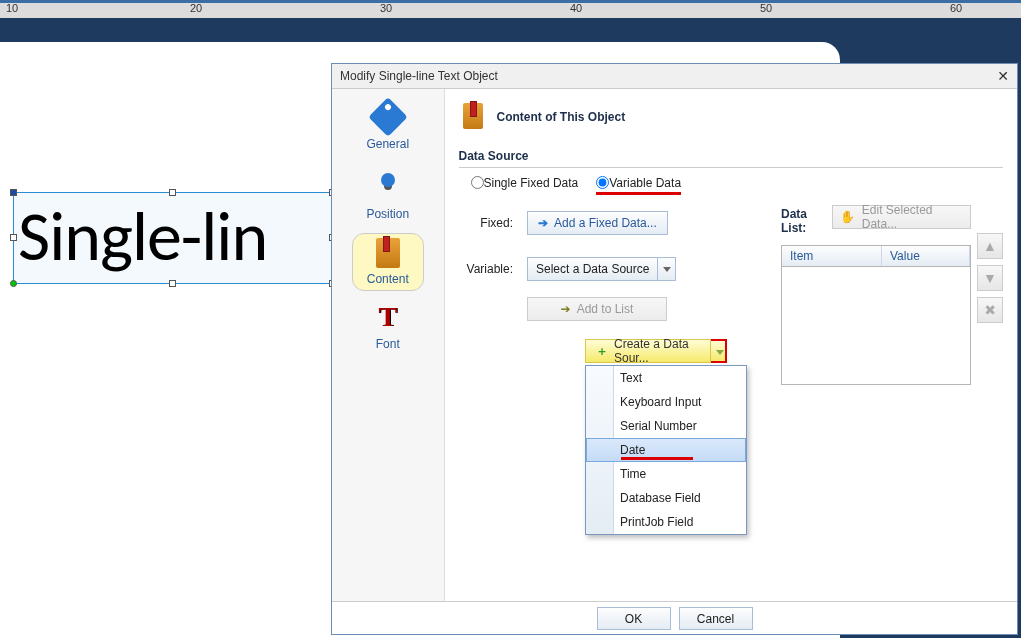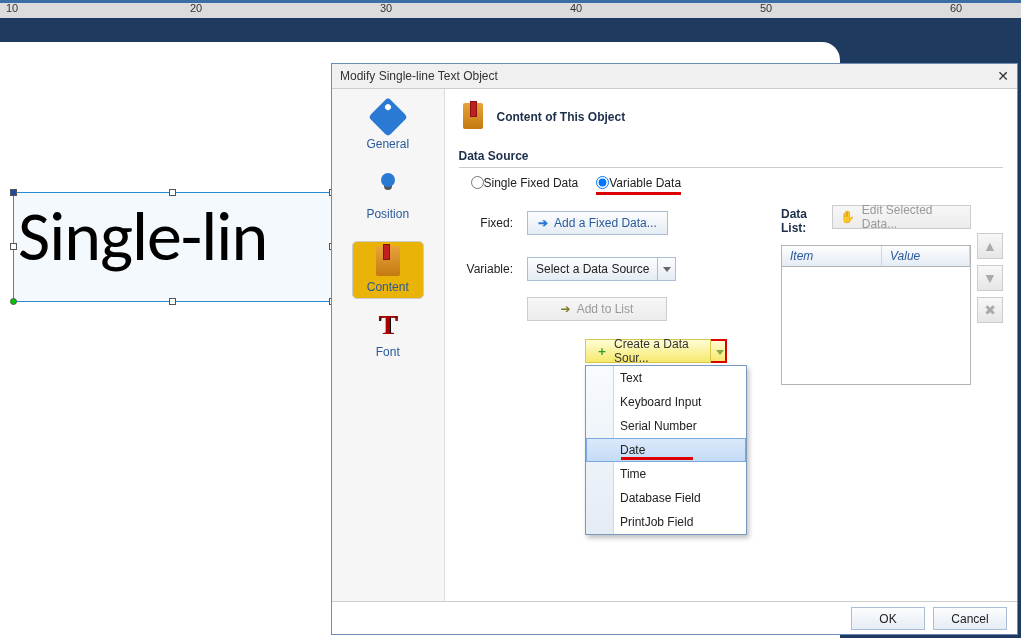--- a/index.html
+++ b/index.html
@@ -7,21 +7,21 @@
 
   
   .ruler-area { position: absolute; top: 0; left: 0; right: 0; height: 18px; background: #dcdcdc; border-top: 3px solid #3a6ea5; }
   .ruler { position: relative; height: 100%; }
   .ruler .label { position: absolute; top: -1px; color: #333; font-size: 11px; }
 
   
   .canvas-area { position: absolute; top: 22px; left: 0; bottom: 0; right: 0; background: #1e3a5f; }
   .page-shadow { position: absolute; left: 0; top: 20px; width: 840px; height: 600px; background: #fff; border-top-right-radius: 18px; }
   .text-object {
-    position: absolute; left: 13px; top: 170px; width: 320px; height: 110px;
+    position: absolute; left: 13px; top: 170px; width: 320px; height: 92px;
     border: 1px solid #2a8dd4;
   }
   .sel-box { background: rgba(112,180,230,0.08); }
   .handle { position: absolute; width: 7px; height: 7px; border: 1px solid #555; background: #fff; }
   .handle.tl { left:-4px; top:-4px; background:#1e4aa0; }
   .handle.tm { left:50%; top:-4px; margin-left:-4px; }
   .handle.tr { right:-4px; top:-4px; }
   .handle.ml { left:-4px; top:50%; margin-top:-4px; }
   .handle.mr { right:-4px; top:50%; margin-top:-4px; }
   .handle.bl { left:-4px; bottom:-4px; background:#00c800; border-radius:50%; }
@@ -36,21 +36,21 @@
   
   .dialog { position: absolute; left: 331px; top: 63px; width: 687px; height: 572px; background: #fff; border: 1px solid #6b8cb5; }
   .dialog-title { background: #f0f0f0; padding: 4px 8px; border-bottom: 1px solid #ccc; display: flex; justify-content: space-between; align-items: center; }
   .dialog-title span { color: #333; }
   .close-x { color: #666; cursor: pointer; font-size: 14px; }
 
   .dialog-body { display: flex; height: calc(100% - 24px - 34px); }
 
   .side-tabs { width: 120px; background: #f6f6f6; border-right: 1px solid #ddd; padding-top: 8px; display: flex; flex-direction: column; align-items: center; }
   .side-tab { width: 72px; text-align: center; margin-bottom: 8px; padding: 4px 0; cursor: pointer; }
-  .side-tab.selected { background: #eab308; border: 1px solid #ccc; border-radius: 5px; margin-top: 8px; }
+  .side-tab.selected { background: #fef9c3; border: 1px solid #ccc; border-radius: 12px; }
   .side-tab .icon-box { width: 32px; height: 32px; margin: 0 auto 2px; }
   .side-tab .lbl { color: #2a5a9a; }
 
   .main-pane { flex: 1; padding: 10px 14px; display: flex; flex-direction: column; }
 
   .header-row { display: flex; align-items: center; gap: 10px; margin-bottom: 10px; padding: 4px 0; }
   .header-icon { width: 28px; height: 28px; }
   .header-text { font-weight: bold; color: #1d2f4a; }
 
   .section-title { font-weight: bold; color: #1d2f4a; border-bottom: 1px solid #ccc; padding: 4px 0; margin-bottom: 8px; }
@@ -93,29 +93,29 @@
     position: absolute; left: 0; top: 26px; width: 162px; background:#fff; border:1px solid #7a99bf;
     box-shadow: 2px 3px 5px rgba(0,0,0,0.25);
   }
   .dd-gutter { position:absolute; left:0; top:0; bottom:0; width:28px; background:linear-gradient(#f8fbff,#e4ecf4); border-right:1px solid #cfd8e6; }
   .dropdown-menu .item { position:relative; padding: 5px 10px 5px 34px; color:#222; cursor:pointer; }
   .dropdown-menu .item.hover { background: linear-gradient(#dbe9fb,#c4dbf6); border:1px solid #7aa9df; padding:4px 21px 4px 33px; }
   .dropdown-menu .item .redline { height:3px; background:#d00; position:absolute; left:34px; right:52px; bottom:1px; }
 
   .data-list { flex:1; display:flex; flex-direction:column;margin-left:28px; }
   .data-list .head { display:flex; justify-content:space-between; margin-bottom:4px; }
-  .list-box { border:1px solid #b5b5b5; flex:1; min-height: 140px; background:#fff;font-style:italic; }
+  .list-box { border:1px solid #b5b5b5; flex:1; min-height: 140px; background:#fff; }
   .list-hdr { display:flex; background:linear-gradient(#fdfdfe,#e4ecf4); border-bottom:1px solid #b5b5b5; }
   .list-hdr div { padding:3px 8px; border-right:1px solid #ccd6e4; color:#2a5a9a; }
   .list-hdr .c1{ width:100px;} .list-hdr .c2{flex:1;}
 
   .side-btns { display:flex; flex-direction:column; gap:6px; margin-top:28px;}
   .sqbtn { width:26px; height:26px; border:1px solid #ccc; background:linear-gradient(#f7f7f7,#e6e6e6); display:flex; align-items:center; justify-content:center; color:#aaa; font-size:14px;}
 
-  .dialog-footer { height:34px; border-top:1px solid #ccc; display:flex; justify-content:flex-end; align-items:center; padding:0 10px; gap:8px; }
+  .dialog-footer { height:34px; border-top:1px solid #ccc; display:flex; justify-content:center; align-items:center; padding:0 10px; gap:8px; }
   .footer-btn { height:23px; min-width:74px; border:1px solid #a9bdd6; background:linear-gradient(#fdfdfe,#e4ecf4); color:#222; cursor:pointer; }
 
   
   .ico-tag{ width:28px; height:28px; background:#2a7ad4; transform:rotate(45deg); border-radius:4px; position:relative; margin:2px;}
   .ico-tag::after{content:""; position:absolute; width:6px;height:6px; background:#fff; border-radius:50%; left:4px; top:4px;}
   .ico-pin{ width:14px;height:14px;background:#2a7ad4;border-radius:50%;margin:6px auto 0; box-shadow:0 6px 0 -3px #555;}
   .ico-book{ width:24px;height:30px; background:linear-gradient(#e9a23a,#c47a12); border-radius:2px; margin:0 auto; position:relative;}
   .ico-book::before{content:"";position:absolute;left:7px;top:-2px;width:5px;height:14px;background:#c02020;border:1px solid #8a1414;}
   .ico-T{ font-family:"Times New Roman",serif; font-size:28px; color:#a00; font-weight:bold; line-height:28px; text-shadow:1px 0 #000;}
 </style>

